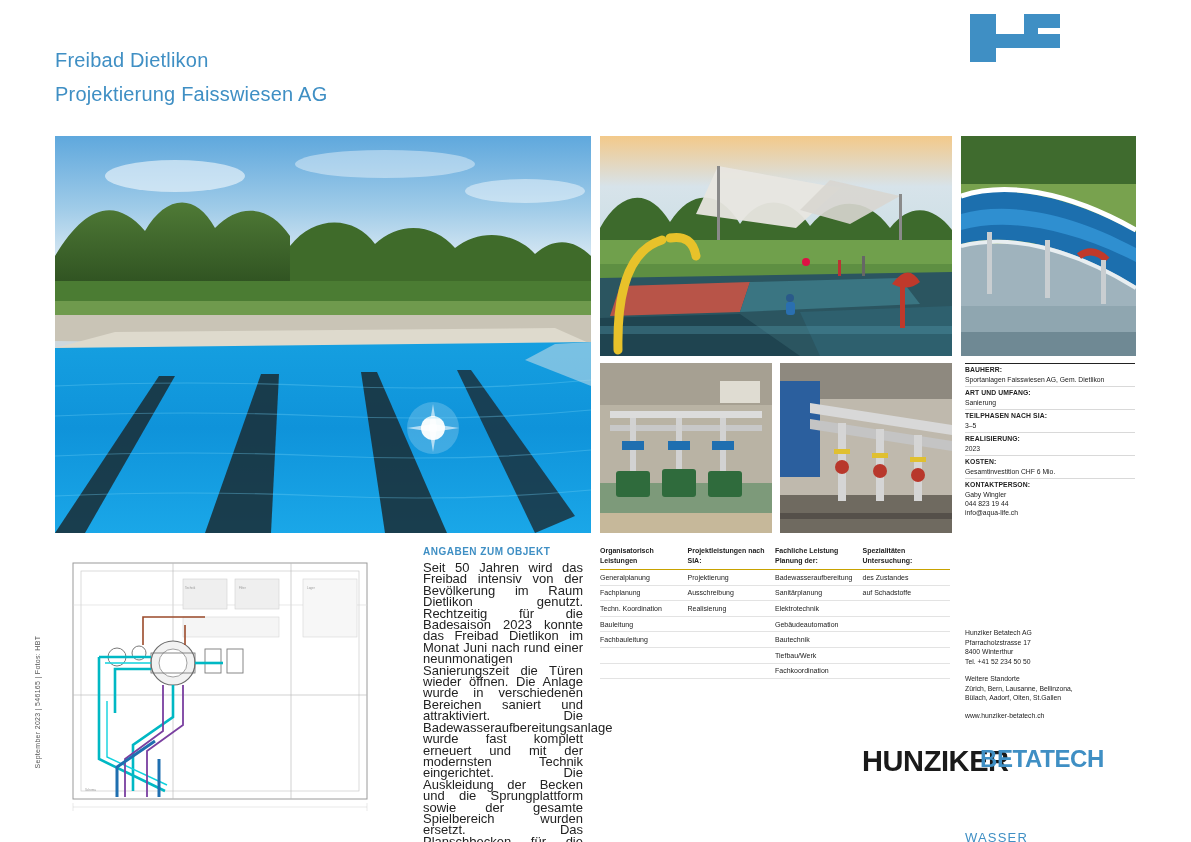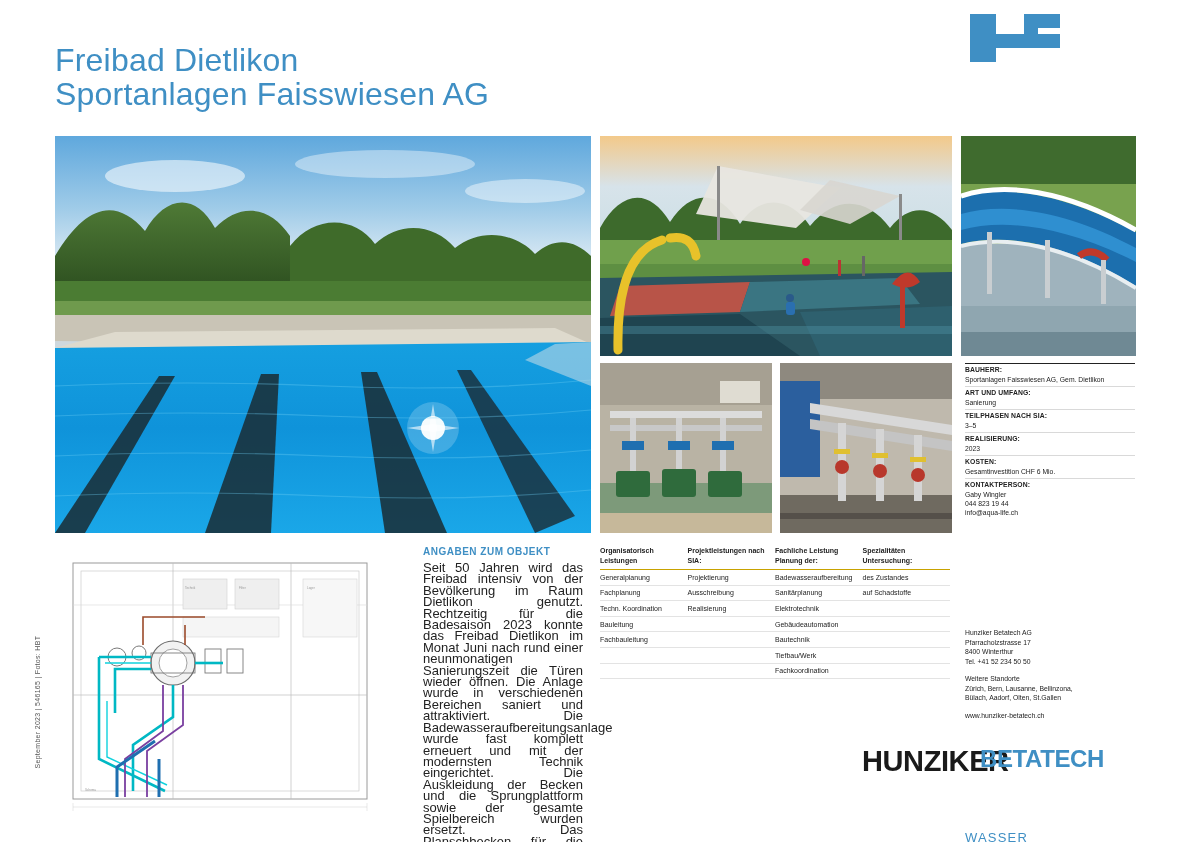--- a/index.html
+++ b/index.html
@@ -38,21 +38,21 @@
   .logo-mark .b3 { left: 54px; top: 0px;  width: 36px; height: 14px; }
   .logo-mark .b4 { left: 54px; top: 14px; width: 14px; height: 20px; }
   .logo-mark .b5 { left: 26px; top: 20px; width: 64px; height: 14px; }
   .logo-mark .b6 { left: 26px; top: 34px; width: 64px; height: 14px; background:#ffffff;}
 
   
   .title {
     position: absolute;
     left: 55px;
     top: 43px;
-    font-size: 32px;
+    font-size: 20px;
     line-height: 34px;
     color: #3f8fc4;
     font-weight: 400;
     letter-spacing: 0.2px;
   }
   .title .l2 { display: block; }
 
   
   .photo {
     position: absolute;
@@ -226,21 +226,21 @@
   <div class="logo-mark">
     <div class="bar b1"></div>
     <div class="bar b3"></div>
     <div class="bar b4"></div>
     <div class="bar b5"></div>
     <div class="bar b6"></div>
   </div>
 
   <div class="title">
     <span>Freibad Dietlikon</span>
-    <span class="l2">Sportanlagen Faisswiesen AG</span>
+    <span class="l2">Projektierung Faisswiesen AG</span>
   </div>
 
   <div class="side-credit">September 2023 | 546165 | Fotos: HBT</div>
 
   <div class="photo" id="photo-main">
     <svg viewBox="0 0 536 397" preserveAspectRatio="none">
       <defs>
         <linearGradient id="sky" x1="0" y1="0" x2="0" y2="1">
           <stop offset="0%" stop-color="#5fa8dd"></stop>
           <stop offset="60%" stop-color="#9fcbe8"></stop>

